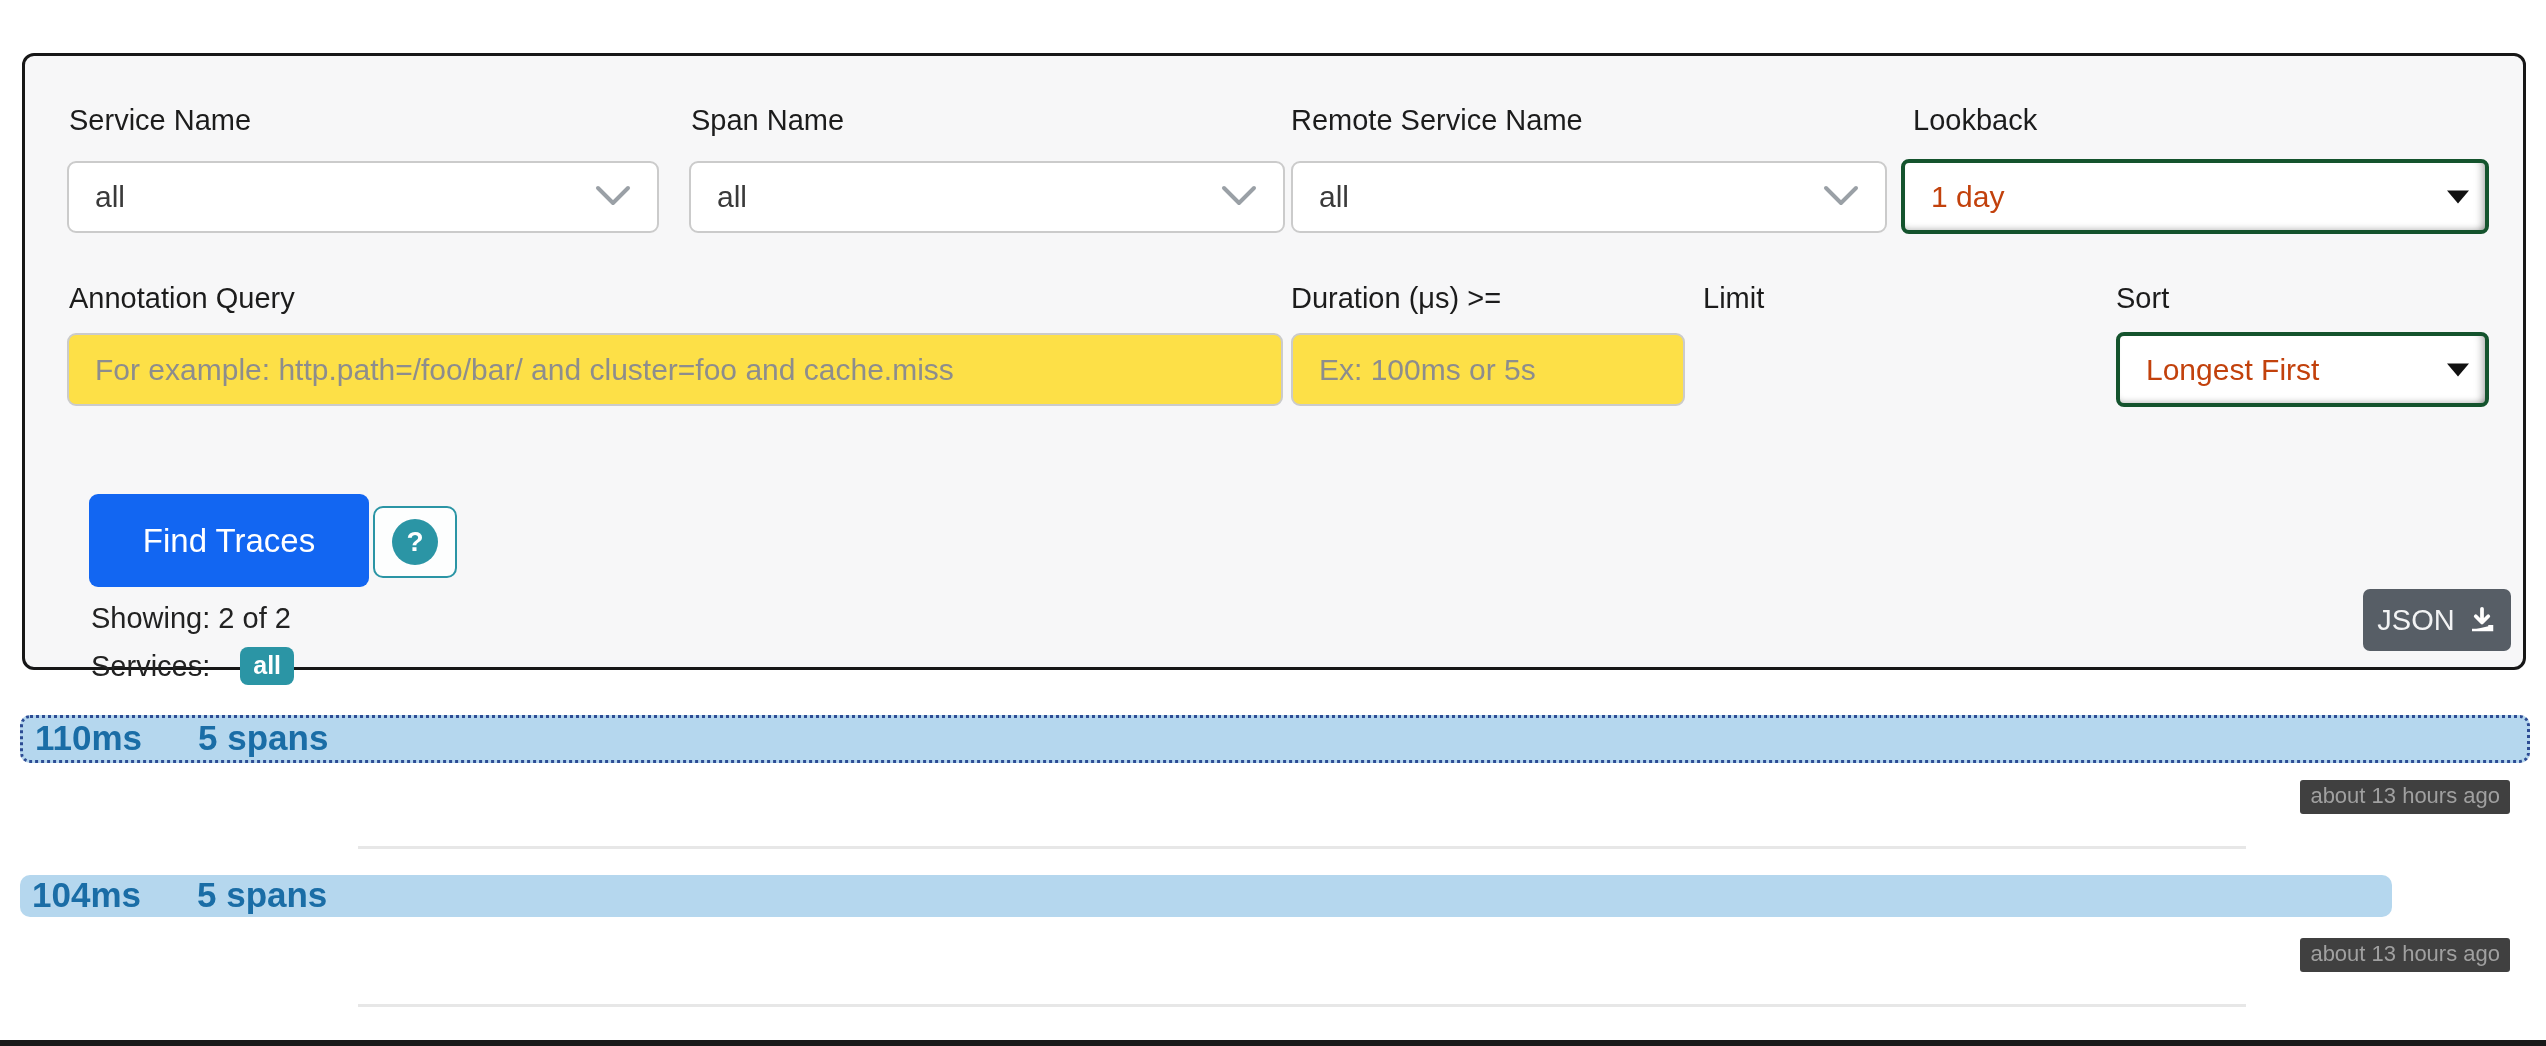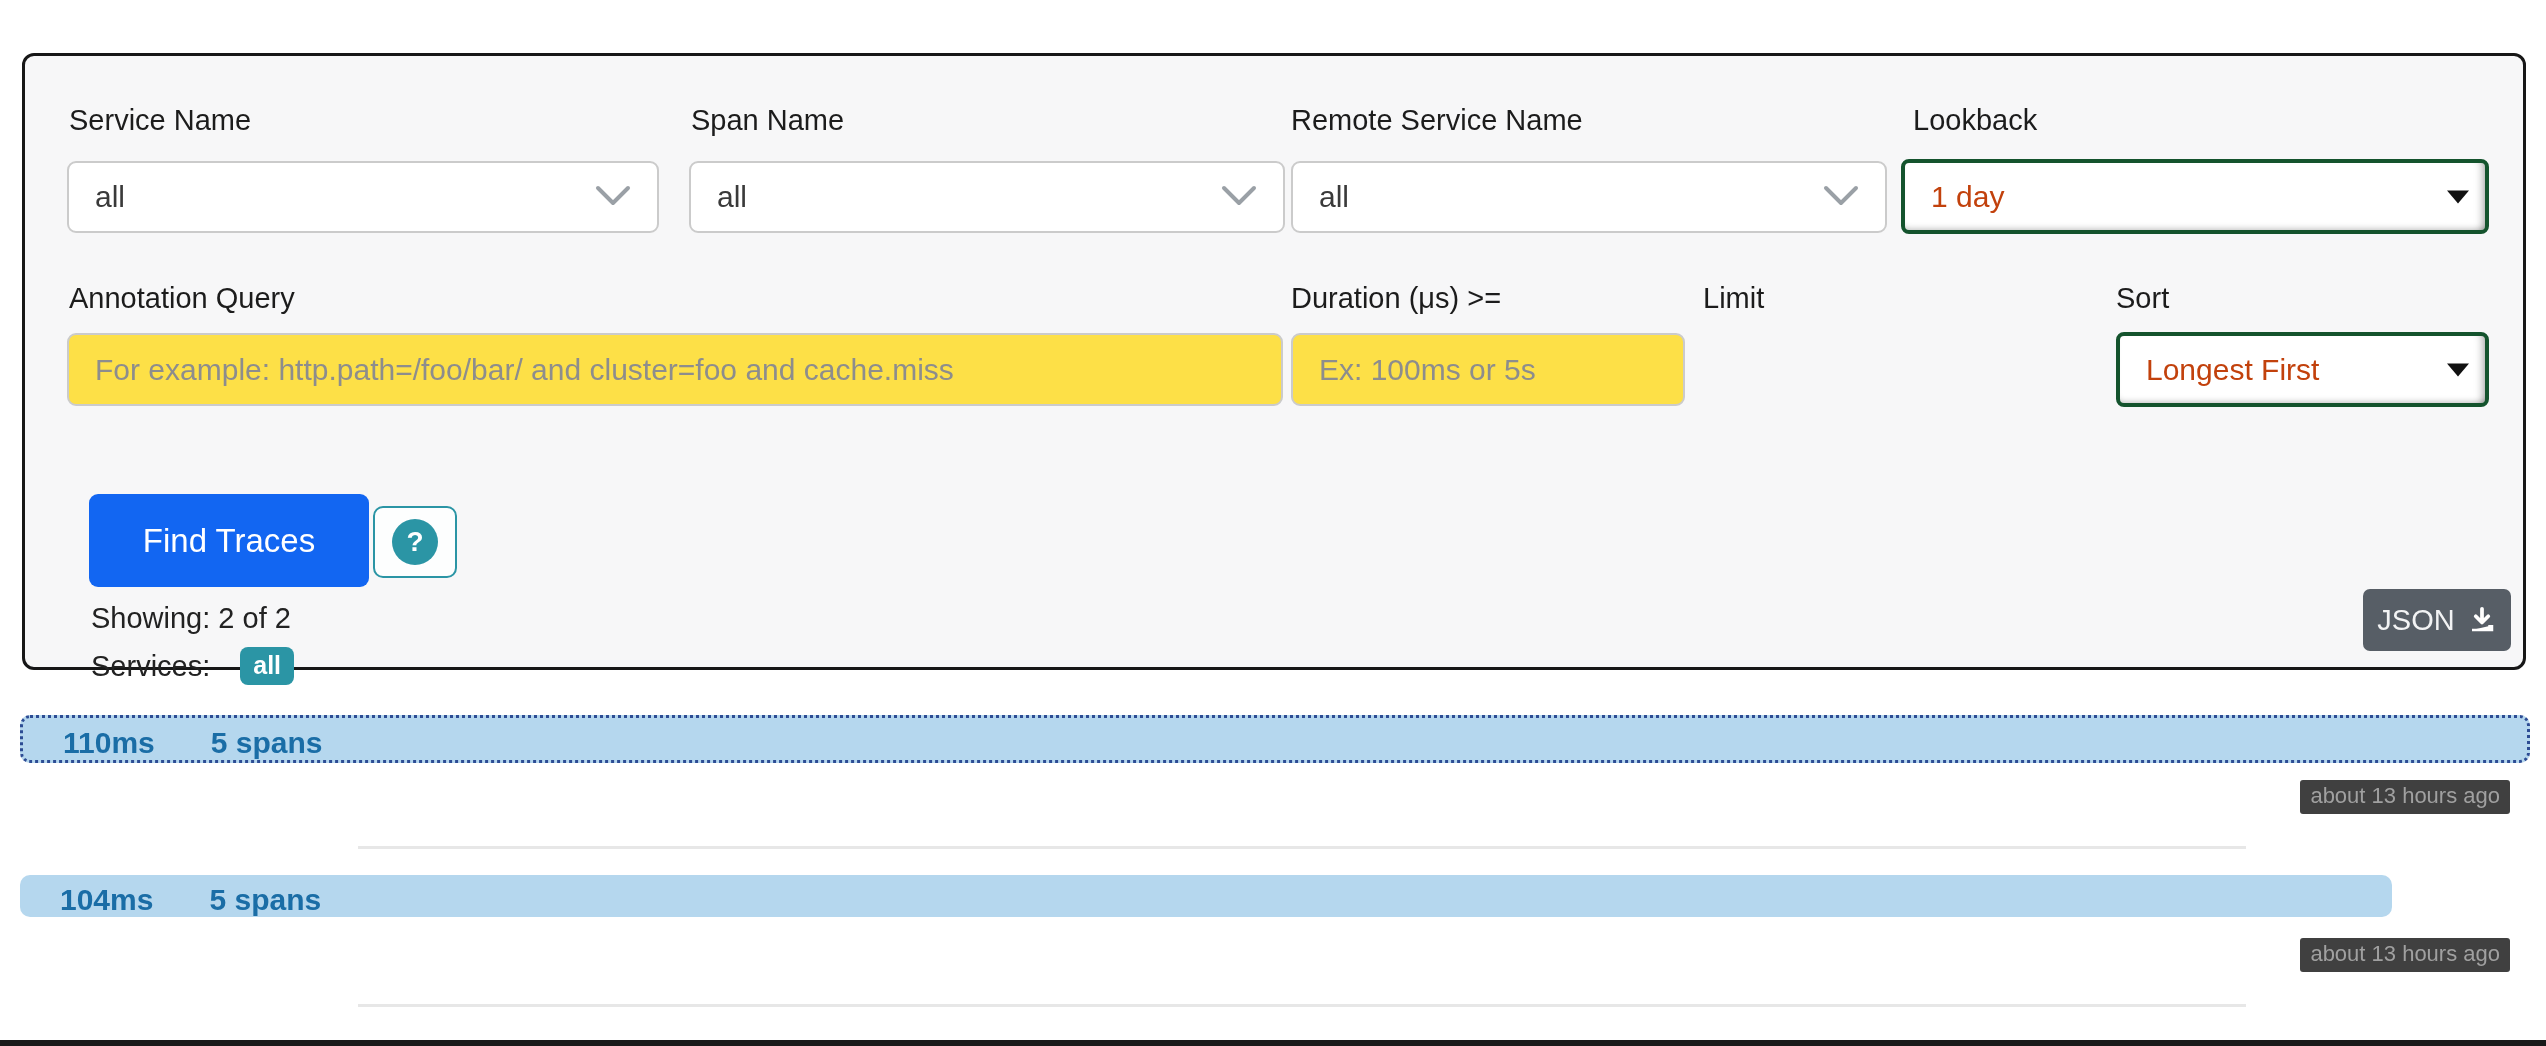--- a/index.html
+++ b/index.html
@@ -117,23 +117,23 @@
 
   
   .trace-area {
     position: absolute; left: 20px; top: 0;
     width: 2510px; height: 1046px;
   }
   .trace-bar {
     position: absolute;
     background: #b5d7ee;
     border-radius: 10px;
-    display: flex; align-items: flex-end;
-    padding: 0 40px;
-    font-size: 30px; font-weight: bold; color: #1a6da6;
+    display: flex; align-items: flex-start;
+    padding: 0 12px;
+    font-size: 35px; font-weight: bold; color: #1a6da6;
     cursor: pointer;
   }
   .trace-bar .spans { margin-left: 56px; }
   .trace-bar.selected { border: 3px dotted #2c4c94; }
   .bar-1 { top: 715px; height: 48px; }
   .bar-2 { top: 875px; height: 42px; }
   .trace-time {
     position: absolute; right: 20px;
     font-size: 22px; color: #a0a0a0;
     background: #404040;

